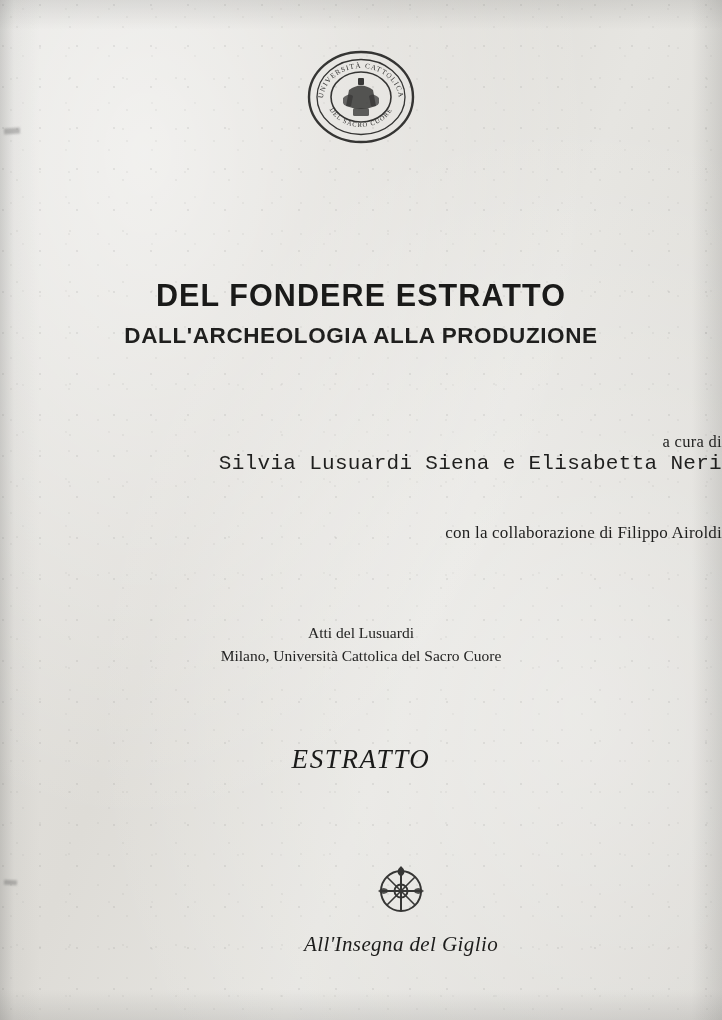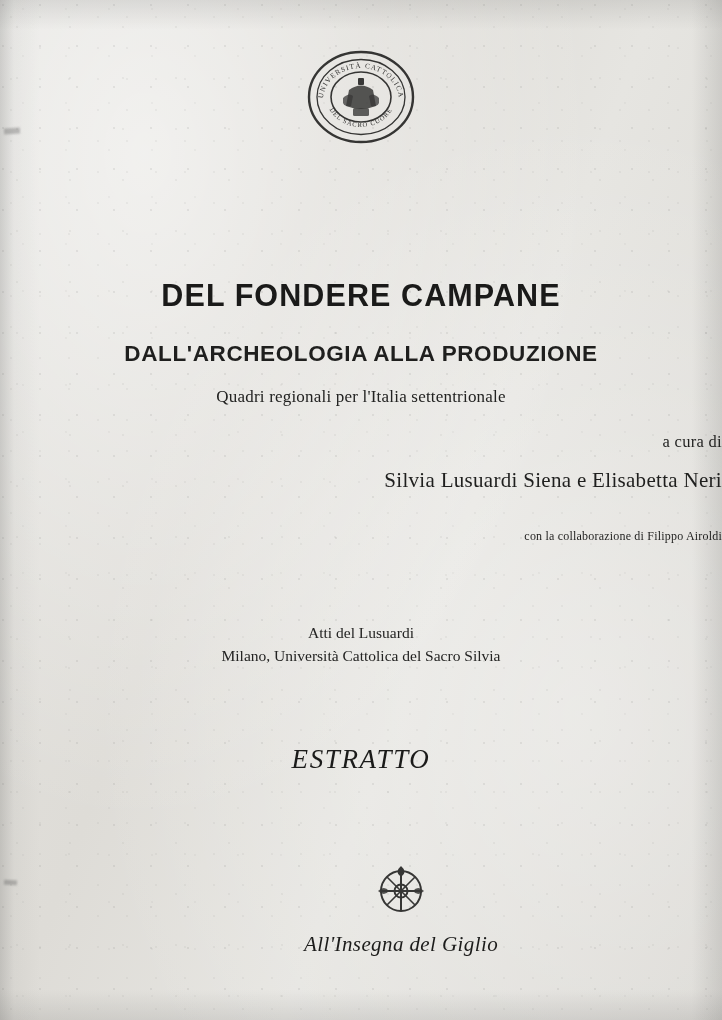--- a/index.html
+++ b/index.html
@@ -99,21 +99,21 @@
     letter-spacing: 1.1px;
     font-weight: 600;
     line-height: 1.18;
     color: #1a1a19;
   }
   .sub-title {
     font-family: "Liberation Sans", sans-serif;
     font-size: 22.5px;
     letter-spacing: 0.6px;
     font-weight: 600;
-    margin-top: 27px;
+    margin-top: 9px;
     color: #1f1f1e;
   }
   .tag-line {
     font-family: "Liberation Serif", serif;
     font-size: 17px;
     margin-top: 20px;
     letter-spacing: 0.2px;
     color: #222221;
   }
 
@@ -125,26 +125,26 @@
     width: 100%;
     text-align: right;
     color: #1f1f1e;
   }
   .acuradi {
     font-size: 16.5px;
     letter-spacing: 0.3px;
   }
   .editors {
     font-size: 21px;
-    margin-top: 16px;
     letter-spacing: 0.3px;
+    font-family: Liberation Mono, monospace;
   }
   .collab {
-    font-size: 12px;
-    margin-top: 36px;
+    font-size: 17px;
+    margin-top: 48px;
     letter-spacing: 0.2px;
   }
 
   
   .conf-block {
     position: absolute;
     top: 622px;
     left: 0;
     width: 100%;
     text-align: center;
@@ -222,34 +222,33 @@
         <text font-family="Liberation Serif, serif" font-size="7.2" letter-spacing="1.1" fill="#232322">
           <textPath href="#arcTop" startOffset="50%" text-anchor="middle">UNIVERSITÀ CATTOLICA</textPath>
         </text>
         <text font-family="Liberation Serif, serif" font-size="6.6" letter-spacing="1" fill="#232322">
           <textPath href="#arcBot" startOffset="50%" text-anchor="middle">DEL SACRO CUORE</textPath>
         </text>
       </svg>
     </div>
 
     <div class="title-block">
-      <div class="main-title">DEL FONDERE CAMPANE</div>
+      <div class="main-title">DEL FONDERE ESTRATTO</div>
       <div class="sub-title">DALL'ARCHEOLOGIA ALLA PRODUZIONE</div>
-      <div class="tag-line">Quadri regionali per l'Italia settentrionale</div>
     </div>
 
     <div class="editor-block">
       <div class="acuradi">a cura di</div>
       <div class="editors">Silvia Lusuardi Siena e Elisabetta Neri</div>
       <div class="collab">con la collaborazione di Filippo Airoldi</div>
     </div>
 
     <div class="conf-block">
       <div>Atti del Lusuardi</div>
-      <div>Milano, Università Cattolica del Sacro Silvia</div>
+      <div>Milano, Università Cattolica del Sacro Cuore</div>
     </div>
 
     <div class="estratto">ESTRATTO</div>
 
     <div class="pub-block">
       <svg class="pub-logo" viewBox="0 0 58 58">
         <circle cx="29" cy="29" r="20" fill="none" stroke="#232322" stroke-width="2"></circle>
         <path d="M29 9 L29 49 M9 29 L49 29" stroke="#232322" stroke-width="2"></path>
         <path d="M15 15 L43 43 M43 15 L15 43" stroke="#232322" stroke-width="1.6"></path>
         <circle cx="29" cy="29" r="6.5" fill="none" stroke="#232322" stroke-width="2"></circle>

